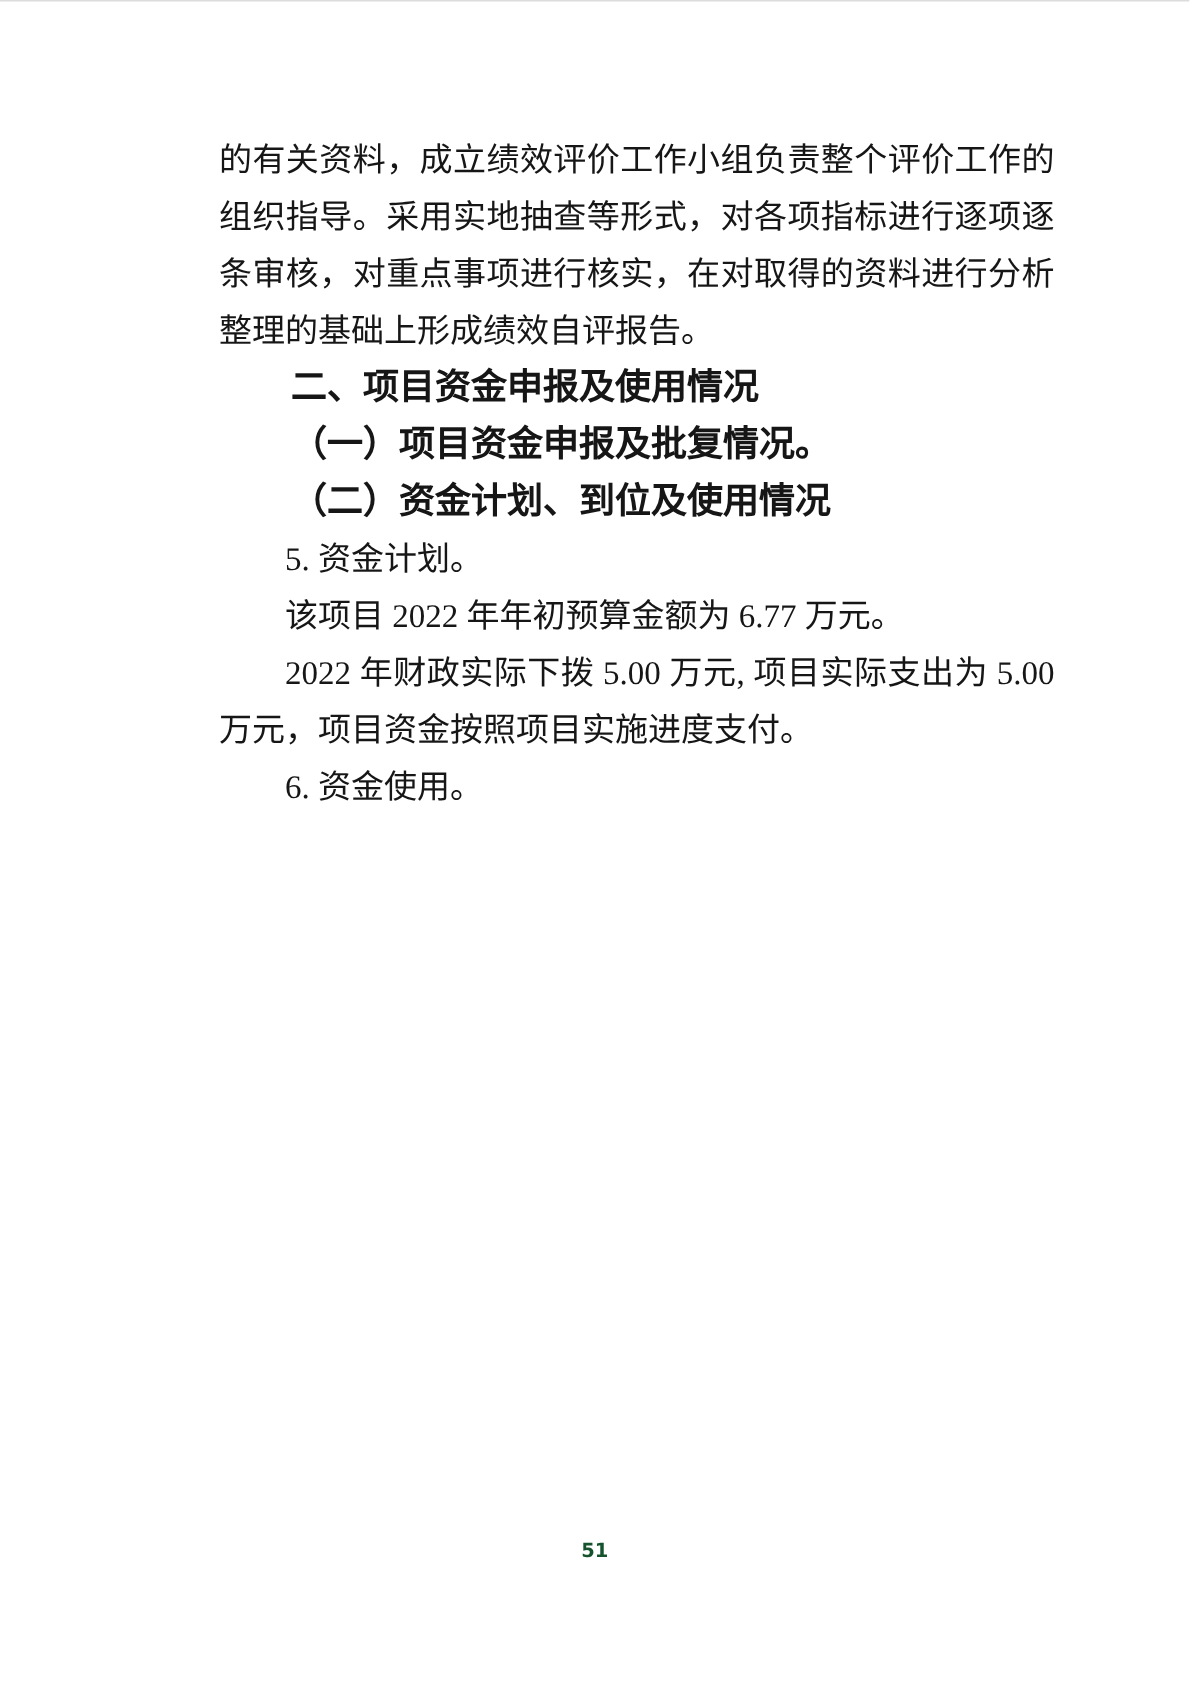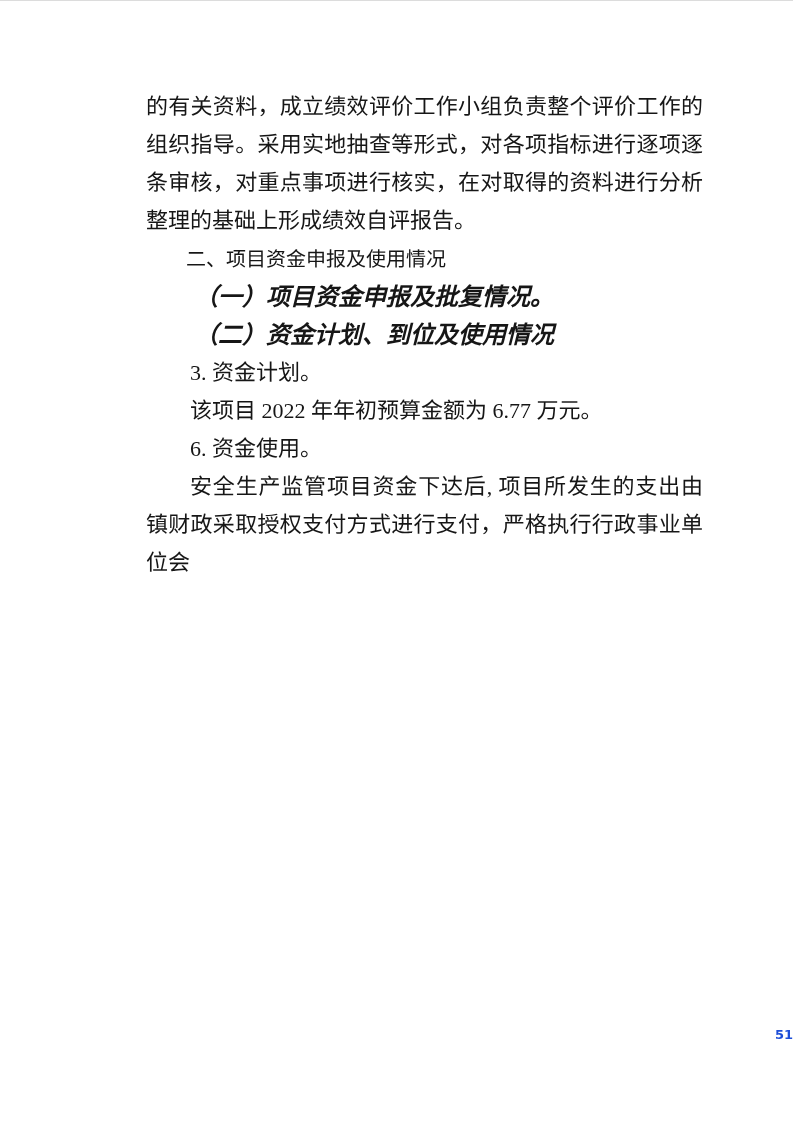--- a/index.html
+++ b/index.html
@@ -32,48 +32,47 @@
     text-align: justify;
     text-justify: inter-ideograph;
     word-break: break-all;
     overflow-wrap: break-word;
   }
   .para.indent {
     text-indent: 2em;
   }
   .para.heading-hei {
     font-family: "Liberation Sans", "DejaVu Sans", sans-serif;
-    font-weight: 400;
-    font-size: 20px;
+    font-weight: 700;
+    font-size: 24px;
   }
   .para.heading-kai {
     font-weight: 700;
     font-size: 24px;
-    font-style: italic;
   }
   .page-number {
     position: absolute;
     left: 0;
     top: 1026px;
     width: 100%;
-    text-align: right;
+    text-align: center;
     font-family: "DejaVu Sans", "Liberation Sans", sans-serif;
     font-weight: 700;
     font-size: 13px;
-    color: #1d4ed8;
+    color: #14532d;
   }
 </style>
 </head>
 <body>
 
 <div class="page">
   <div class="content">
       <div class="para body">的有关资料，成立绩效评价工作小组负责整个评价工作的组织指导。采用实地抽查等形式，对各项指标进行逐项逐条审核，对重点事项进行核实，在对取得的资料进行分析整理的基础上形成绩效自评报告。</div>
       <div class="para heading-hei indent">二、项目资金申报及使用情况</div>
       <div class="para heading-kai indent">（一）项目资金申报及批复情况。</div>
       <div class="para heading-kai indent">（二）资金计划、到位及使用情况</div>
-      <div class="para body indent">3. 资金计划。</div>
+      <div class="para body indent">5. 资金计划。</div>
       <div class="para body indent">该项目 2022 年年初预算金额为 6.77 万元。</div>
+      <div class="para body indent">2022 年财政实际下拨 5.00 万元, 项目实际支出为 5.00 万元，项目资金按照项目实施进度支付。</div>
       <div class="para body indent">6. 资金使用。</div>
-      <div class="para body indent">安全生产监管项目资金下达后, 项目所发生的支出由镇财政采取授权支付方式进行支付，严格执行行政事业单位会</div>
     </div>
   <div class="page-number">51</div>
 </div>
 
 </body></html>

